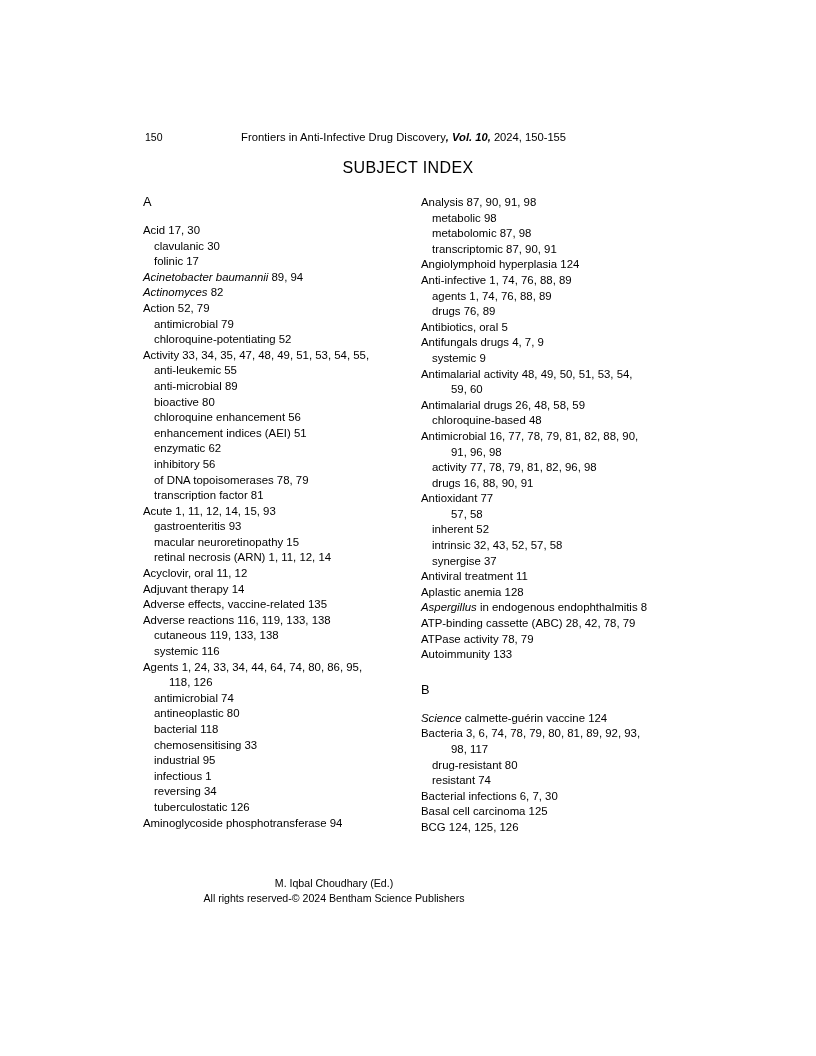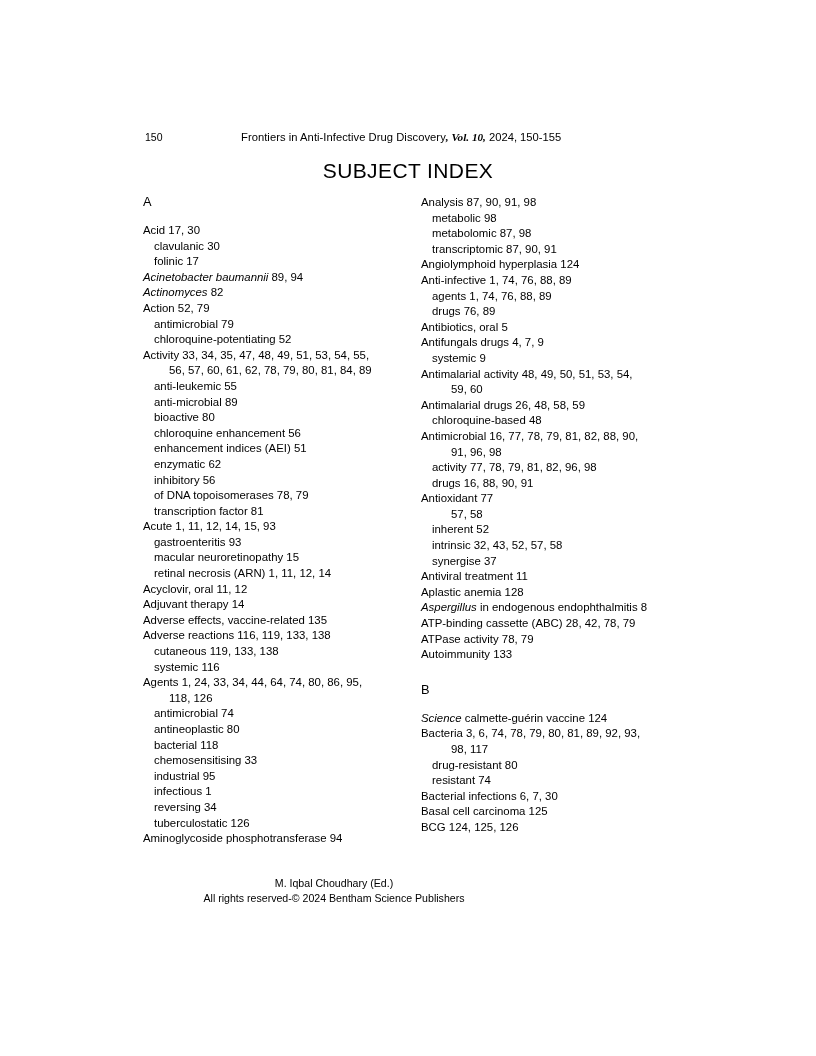--- a/index.html
+++ b/index.html
@@ -31,33 +31,32 @@
     white-space: nowrap;
   }
   .runhead .pagenum {
     display: inline-block;
     width: 96px;
     font-size: 10.5px;
   }
   .runhead .jt-italic {
     font-style: italic;
     font-weight: bold;
-    font-family: Liberation Serif, serif;
   }
   .runhead .jt {
     letter-spacing: 0.05px;
   }
   
   .title {
     position: absolute;
     top: 159px;
     left: 0;
     width: 816px;
     text-align: center;
-    font-size: 21px;
+    font-size: 16px;
     letter-spacing: 0.4px;
   }
   
   .cols {
     position: absolute;
     top: 195px;
     left: 143px;
     width: 534px;
     height: 660px;
   }
@@ -119,21 +118,20 @@
       <div id="left-entries">
           <div class="entry l1">Acid 17, 30</div>
           <div class="entry l2">clavulanic 30</div>
           <div class="entry l2">folinic 17</div>
           <div class="entry l1"><span class="it">Acinetobacter baumannii</span><span> 89, 94</span></div>
           <div class="entry l1"><span class="it">Actinomyces</span><span> 82</span></div>
           <div class="entry l1">Action 52, 79</div>
           <div class="entry l2">antimicrobial 79</div>
           <div class="entry l2">chloroquine-potentiating 52</div>
           <div class="entry l1">Activity 33, 34, 35, 47, 48, 49, 51, 53, 54, 55,</div>
-          <div class="entry cont">56, 57, 60, 61, 62, 78, 79, 80, 81, 84, 89</div>
           <div class="entry l2">anti-leukemic 55</div>
           <div class="entry l2">anti-microbial 89</div>
           <div class="entry l2">bioactive 80</div>
           <div class="entry l2">chloroquine enhancement 56</div>
           <div class="entry l2">enhancement indices (AEI) 51</div>
           <div class="entry l2">enzymatic 62</div>
           <div class="entry l2">inhibitory 56</div>
           <div class="entry l2"> of DNA topoisomerases 78, 79</div>
           <div class="entry l2">transcription factor 81</div>
           <div class="entry l1">Acute 1, 11, 12, 14, 15, 93</div>

